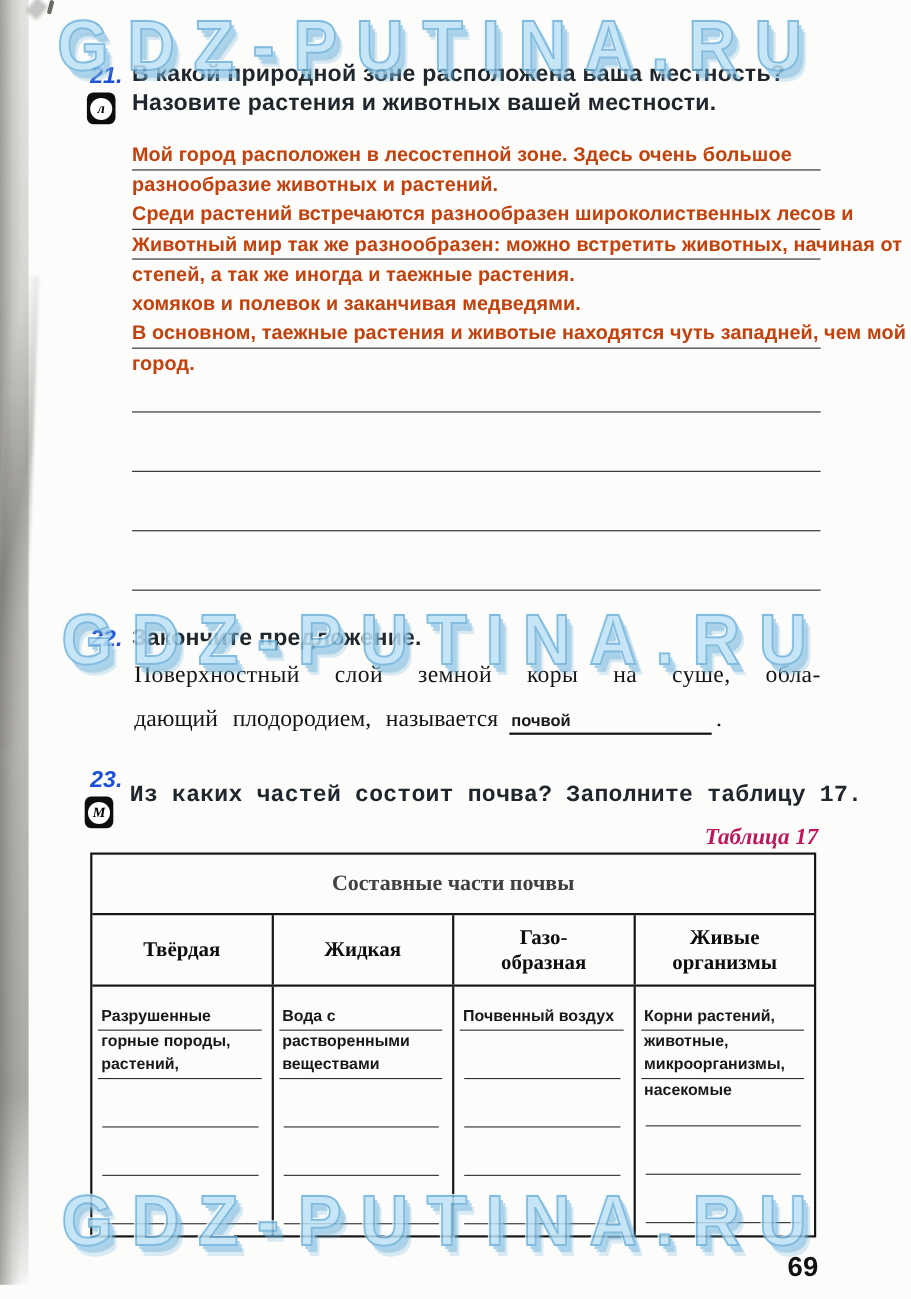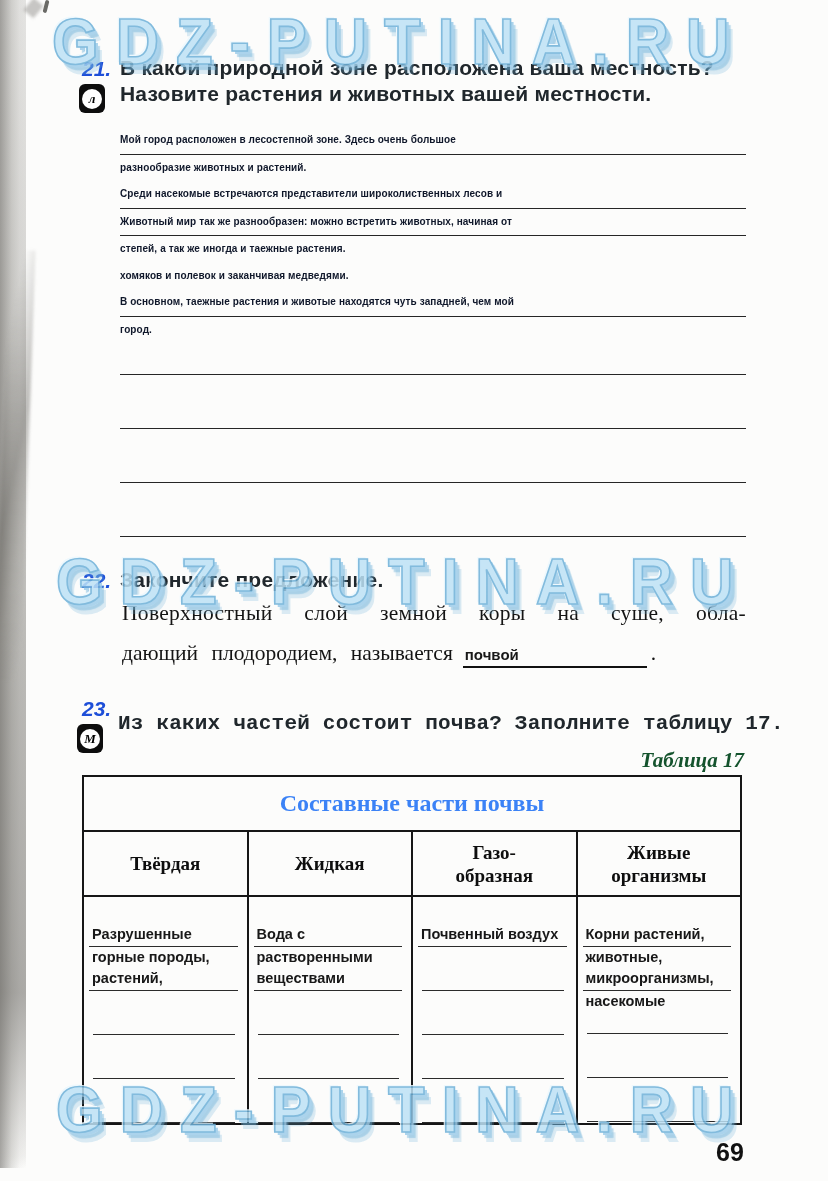--- a/index.html
+++ b/index.html
@@ -57,21 +57,21 @@
   }
   .badge .circ {
     width:20px; height:20px; background:#ffffff; border-radius:50%;
     display:flex; align-items:center; justify-content:center;
     font-style:italic; font-weight:700; font-size:13px; color:#000;
     font-family:"Liberation Serif", serif;
   }
   
   .answers { position:absolute; left:120px; top:127px; width:626px; z-index:2; }
   .arow {
-    height:26.5px; line-height:26.5px; font-size:10px; font-weight:700; color:#0f172a;
+    height:26.5px; line-height:26.5px; font-size:18px; font-weight:700; color:#c2410c;
     white-space:nowrap; letter-spacing:0.1px;
   }
   .arow.u { border-bottom:1.8px solid #262626; }
   .ablank { height:53px; border-bottom:1.8px solid #262626; }
   .ablank.first { height:31px; }
   
   .serifline {
     position:absolute; left:122px; width:624px; z-index:2;
     font-family:"Liberation Serif", serif; font-size:21.5px; color:#141414;
   }
@@ -83,42 +83,42 @@
   }
   .hand-ans {
     font-family:"Liberation Sans", sans-serif; font-weight:700; font-size:15px; color:#191919;
     padding-left:2px;
   }
   .period { margin-left:4px; }
   
   .tcaption {
     position:absolute; right:84px; top:748px; z-index:2;
     font-family:"Liberation Serif", serif; font-weight:700; font-style:italic;
-    font-size:21px; color:#14532d;
+    font-size:21px; color:#be185d;
   }
   
   .tbl {
     position:absolute; left:82px; top:775px; width:656px; height:346px; z-index:2;
     border:2.5px solid #161616; display:flex; flex-direction:column; background:transparent;
   }
   .tbl-title {
     height:53px; border-bottom:2.5px solid #161616;
     display:flex; align-items:center; justify-content:center;
-    font-family:"Liberation Serif", serif; font-weight:700; font-size:24px; color:#3b82f6;
+    font-family:"Liberation Serif", serif; font-weight:700; font-size:20px; color:#404040;
   }
   .tbl-head { height:63px; border-bottom:2.5px solid #161616; display:flex; }
   .th {
     flex:1; display:flex; flex-direction:column; align-items:center; justify-content:center;
     font-family:"Liberation Serif", serif; font-weight:700; font-size:19px; line-height:23px; color:#0e0e0e;
     border-left:2.2px solid #161616;
   }
   .th:first-child { border-left:none; }
   .tbl-body { flex:1; display:flex; }
   .td {
-    flex:1; border-left:2.2px solid #161616; padding-top:27px;
+    flex:1; border-left:2.2px solid #161616; padding-top:17px;
     display:flex; flex-direction:column;
   }
   .td:first-child { border-left:none; }
   .crow {
     height:21.5px; line-height:21.5px; font-size:14.5px; font-weight:700; color:#181818;
     padding-left:8px; margin-right:9px; white-space:nowrap;
   }
   .crow.u { border-bottom:1.7px solid #2b2b2b; margin-left:5px; padding-left:3px; }
   .cblank { height:43px; border-bottom:1.7px solid #2b2b2b; margin:0 12px 0 9px; }
   .cblank.s { height:21px; }
@@ -145,21 +145,21 @@
   <span class="qnum" style="left:82px; top:57px;">21.</span>
   <div class="qtitle" style="left:120px; top:56px;">В какой природной зоне расположена ваша местность?</div>
   <div class="qtitle" style="left:120px; top:82px;">Назовите растения и животных вашей местности.</div>
   <div class="badge" style="left:79px; top:84px;">
     <span class="circ">л</span>
   </div>
 
   <div class="answers">
     <div class="arow u">Мой город расположен в лесостепной зоне. Здесь очень большое</div>
     <div class="arow">разнообразие животных и растений.</div>
-    <div class="arow u">Среди насекомые встречаются представители широколиственных лесов и</div>
+    <div class="arow u">Среди растений встречаются разнообразен широколиственных лесов и</div>
     <div class="arow u">Животный мир так же разнообразен: можно встретить животных, начиная от</div>
     <div class="arow">степей, а так же иногда и таежные растения.</div>
     <div class="arow">хомяков и полевок и заканчивая медведями.</div>
     <div class="arow u">В основном, таежные растения и животые находятся чуть западней, чем мой</div>
     <div class="arow">город.</div>
     <div class="ablank first"></div>
     <div class="ablank"></div>
     <div class="ablank"></div>
     <div class="ablank"></div>
   </div>

